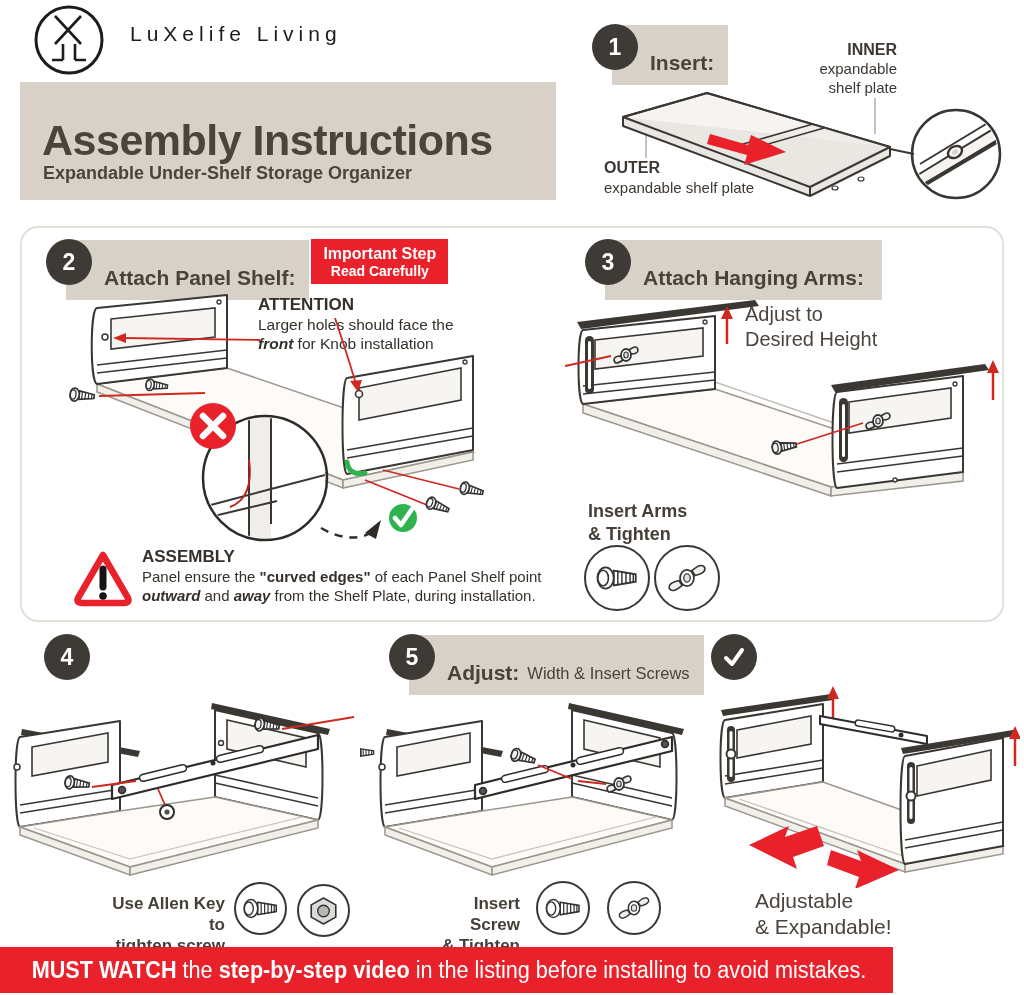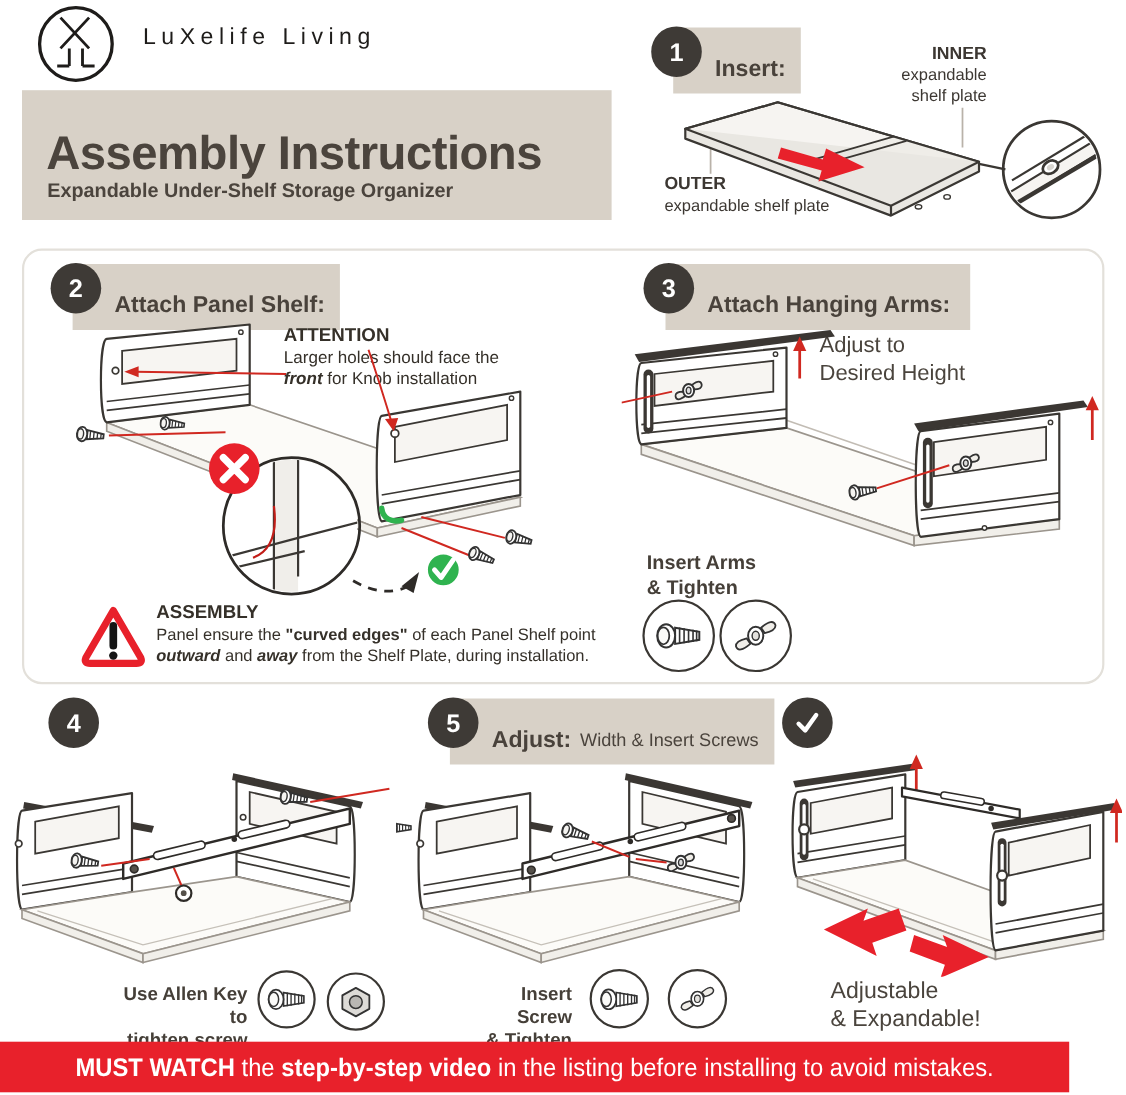--- a/index.html
+++ b/index.html
@@ -36,22 +36,22 @@
   .knob-note{left:588px;top:500px;font-size:18px;font-weight:700;line-height:23px;color:#453f38;}
   .cap{font-size:17px;font-weight:700;color:#453f38;line-height:21px;}
   .cap-light{font-size:21px;font-weight:400;color:#4a443d;line-height:26px;}
   .hw{border-radius:50%;border:2.5px solid #3a3733;background:#fff;display:flex;
       align-items:center;justify-content:center;box-sizing:border-box;}
   .inner-label{right:127px;top:40px;text-align:right;font-size:15px;line-height:19px;color:#3c3732;}
   .inner-label b{font-size:16px;}
   .outer-label{left:604px;top:158px;font-size:15px;line-height:20px;color:#3c3732;}
   .outer-label b{font-size:16px;}
   
-  .banner{left:0;top:947px;width:972px;height:46px;background:#e8212b;display:flex;
-      align-items:center;justify-content:center;}
+  .banner{left:0;top:947px;width:893px;height:46px;background:#e8212b;display:flex;
+      align-items:center;justify-content:flex-end;}
   .banner-text{color:#fff;font-size:23px;transform:scaleX(0.94);white-space:pre;}
   .banner-text b{font-weight:700;}
   svg{display:block;}
 </style>
 </head>
 <body>
 
 <svg width="0" height="0" style="position:absolute" aria-hidden="true">
   <defs>
     <symbol id="sym-screw" viewBox="0 0 54 36">
@@ -143,20 +143,24 @@
     <circle cx="358" cy="66" r="44" fill="none" stroke="#3a3733" stroke-width="2.5"></circle>
   </svg>
 
   <div class="abs round-box"></div>
 
   <div class="abs step-head" style="left:46px;top:239px;">
     <div class="num">2</div>
     <div class="bar">
         <span class="big">Attach Panel Shelf:</span>
       </div>
+    <div class="imp-badge">
+      <span class="l1">Important Step</span>
+      <span class="l2">Read Carefully</span>
+    </div>
   </div>
 
   <div class="abs attention">
     <span class="t">ATTENTION</span><br>
     <span>Larger holes should face the</span><br>
     <b><i>front</i></b><span style="white-space:pre-wrap"> for Knob installation</span>
   </div>
 
   <svg class="abs" style="left:35px;top:292px;" width="505" height="252" viewBox="0 0 505 252">
 

